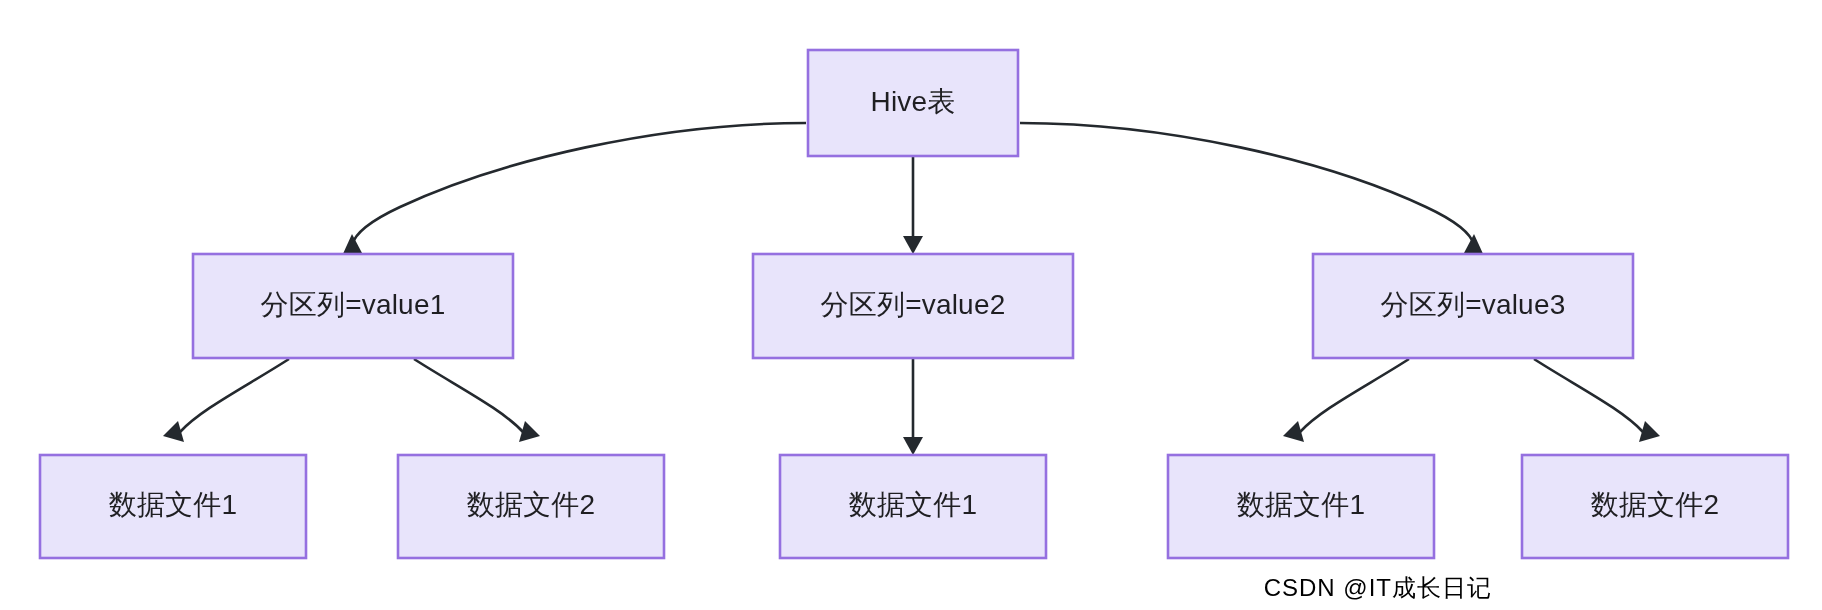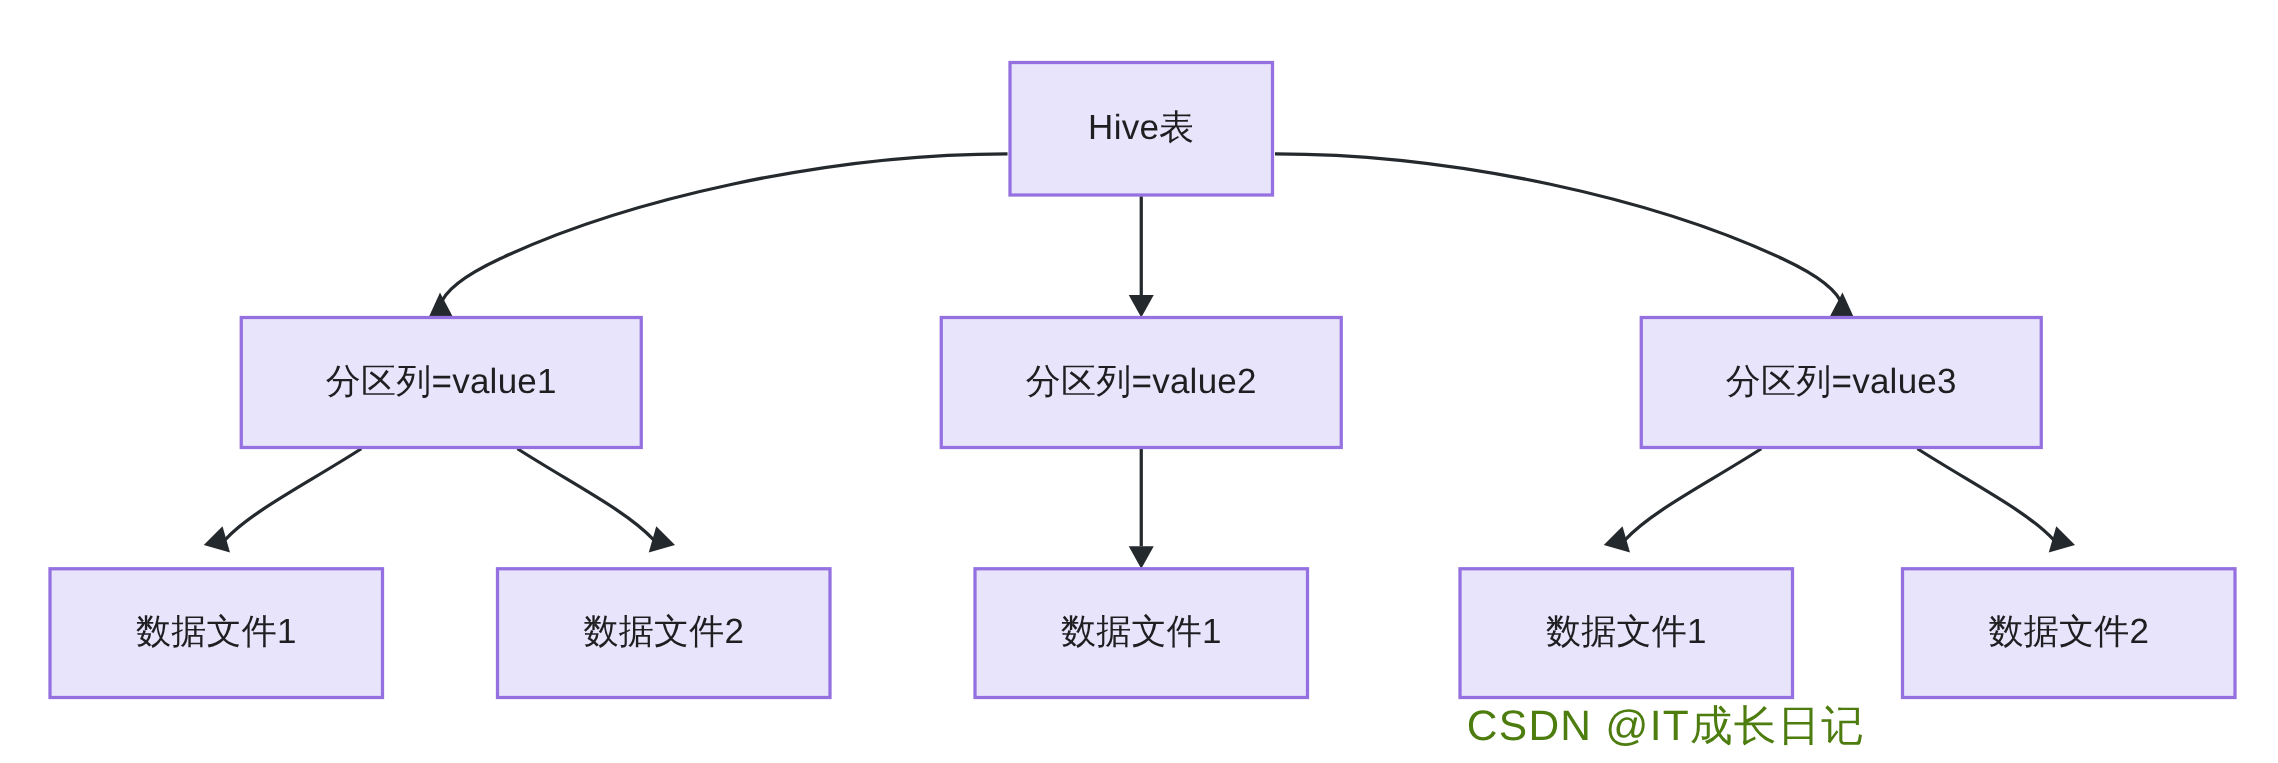--- a/index.html
+++ b/index.html
@@ -48,22 +48,22 @@
   }
   .arrow-head {
     fill: #24292e;
     stroke: none;
   }
   .watermark {
     position: absolute;
     right: 16px;
     bottom: 6px;
     font-family: "Liberation Sans", "DejaVu Sans", sans-serif;
-    font-size: 34px;
-    color: #4d7c0f;
+    font-size: 24px;
+    color: #000000;
     white-space: nowrap;
     letter-spacing: 1px;
     pointer-events: none;
     user-select: none;
   }
 </style>
 </head>
 <body>
 
 <div id="diagram-root">

